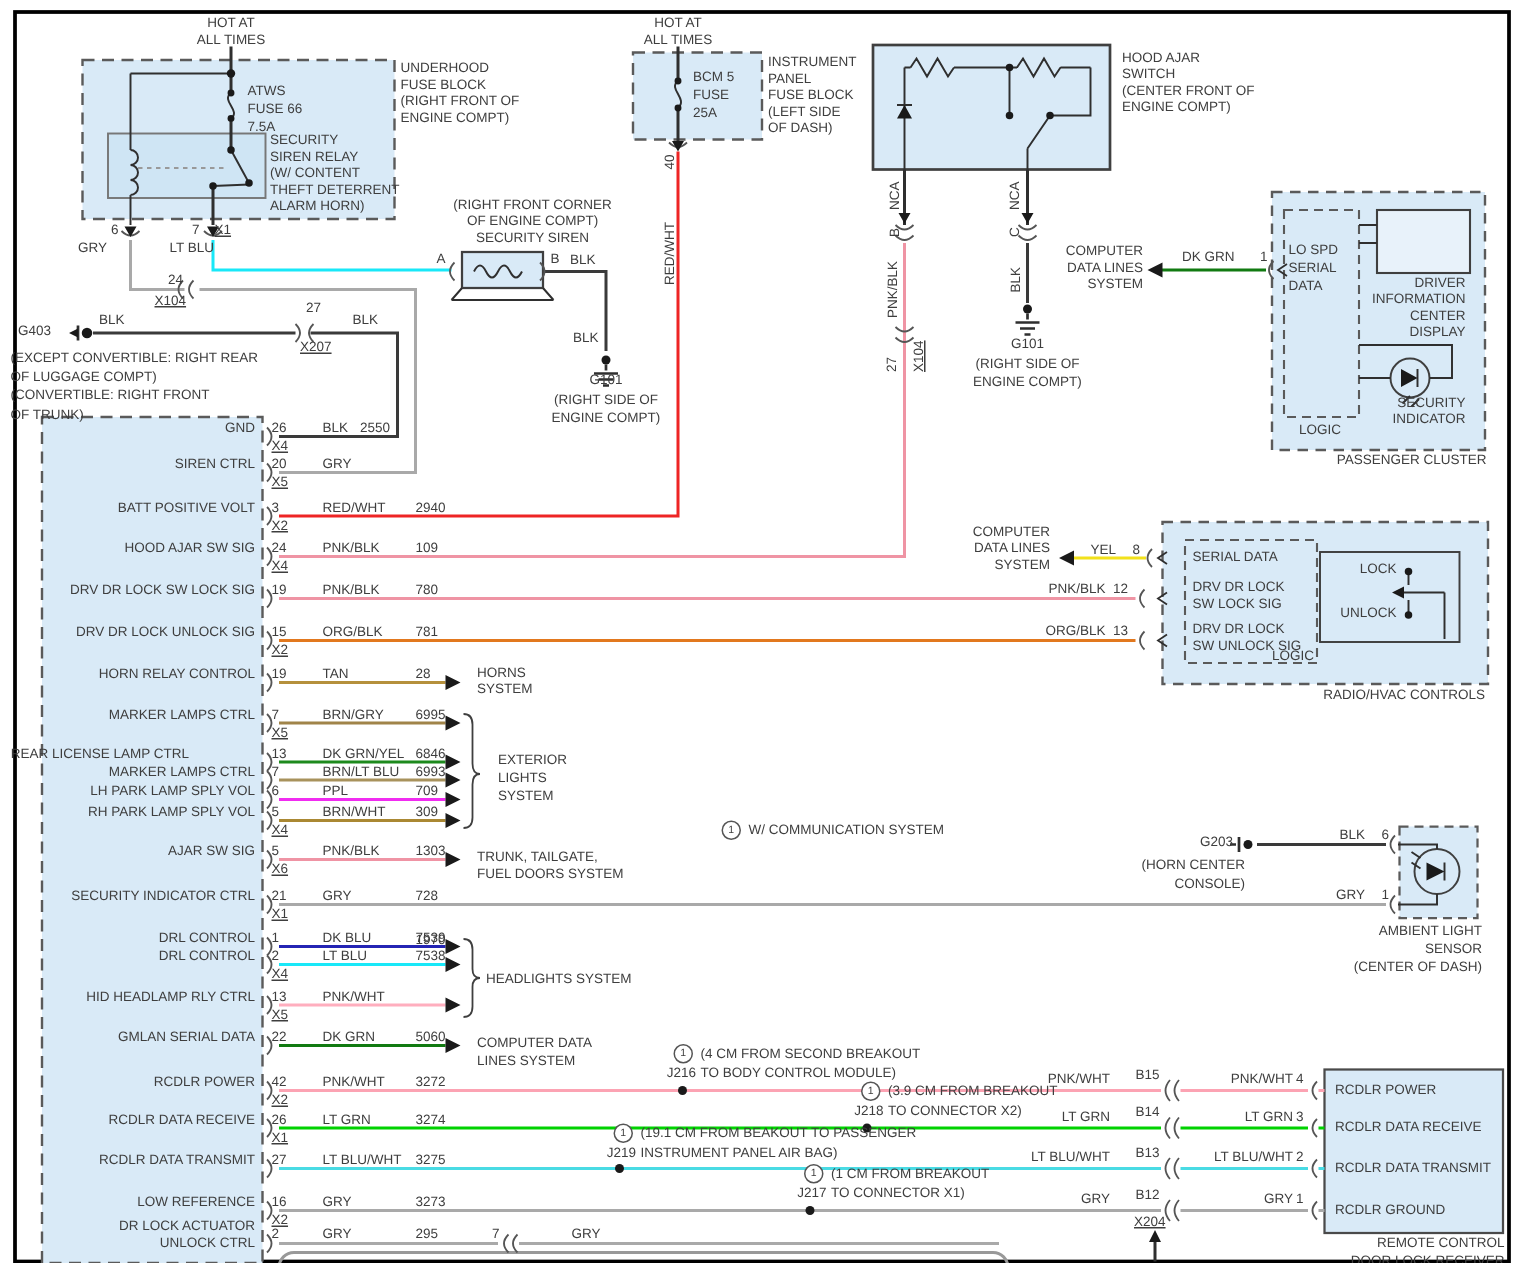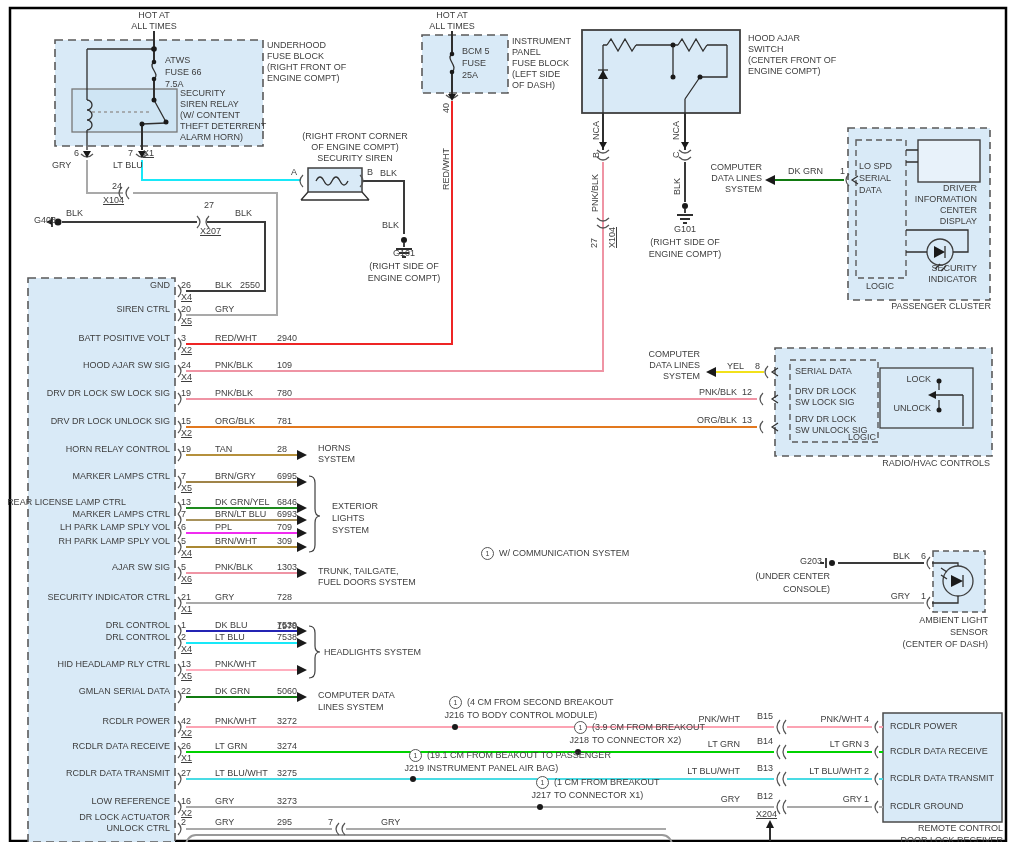--- a/index.html
+++ b/index.html
@@ -164,25 +164,29 @@
 THEFT DETERRENT
 ALARM HORN)</div>
 <span class="t" style="left:74px;top:148px">6</span>
 <span class="t" style="left:128px;top:148px">7</span>
 <span class="t u" style="left:143px;top:148px">X1</span>
 <span class="t" style="left:52px;top:160px">GRY</span>
 <span class="t" style="left:113px;top:160px">LT BLU</span>
 <span class="t" style="left:112px;top:181px">24</span>
 <span class="t u" style="left:103px;top:195px">X104</span>
 
-<span class="t" style="left:34px;top:215px">G403</span>
+<span class="t" style="left:12px;top:215px">G403</span>
 <span class="t" style="left:66px;top:208px">BLK</span>
 <span class="t" style="left:204px;top:200px">27</span>
 <span class="t u" style="left:200px;top:226px">X207</span>
 <span class="t" style="left:235px;top:208px">BLK</span>
+<div class="t" style="left:7px;top:232px;line-height:12.5px">(EXCEPT CONVERTIBLE: RIGHT REAR
+OF LUGGAGE COMPT)
+(CONVERTIBLE: RIGHT FRONT
+OF TRUNK)</div>
 
 <div class="t c" style="left:285px;top:131px;width:140px">(RIGHT FRONT CORNER
 OF ENGINE COMPT)</div>
 <div class="t c" style="left:285px;top:153px;width:140px">SECURITY SIREN</div>
 <span class="t" style="left:291px;top:167px">A</span>
 <span class="t" style="left:367px;top:167px">B</span>
 <span class="t" style="left:380px;top:168px">BLK</span>
 <span class="t" style="left:382px;top:220px">BLK</span>
 <div class="t c" style="left:364px;top:248px;width:80px">G101</div>
 <div class="t c" style="left:364px;top:260px;width:80px;line-height:12px">(RIGHT SIDE OF
@@ -250,21 +254,21 @@
 <span class="t" style="left:742px;top:415px">13</span>
 <div class="t r" style="right:83px;top:374px">LOCK</div>
 <div class="t r" style="right:83px;top:403px">UNLOCK</div>
 <span class="t" style="left:848px;top:432px">LOGIC</span>
 <div class="t r" style="right:24px;top:458px">RADIO/HVAC CONTROLS</div>
 
 <div class="badge" style="left:481px;top:547px">1</div>
 <span class="t" style="left:499px;top:548px">W/ COMMUNICATION SYSTEM</span>
 
 <div class="t r" style="right:192px;top:556px">G203</div>
-<div class="t r" style="right:184px;top:570px;line-height:13px">(UNDER CENTER
+<div class="t r" style="right:184px;top:570px;line-height:13px">(HORN CENTER
 CONSOLE)</div>
 <span class="t r" style="right:104px;top:551px">BLK</span>
 <span class="t" style="left:921px;top:551px">6</span>
 <span class="t r" style="right:104px;top:591px">GRY</span>
 <span class="t" style="left:921px;top:591px">1</span>
 <div class="t r" style="right:26px;top:614px;line-height:12px">AMBIENT LIGHT
 SENSOR
 (CENTER OF DASH)</div>
 
 <div class="t" style="left:318px;top:443px">HORNS

